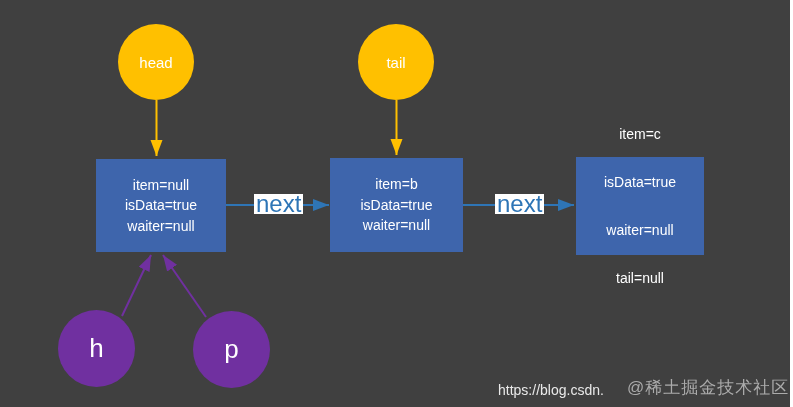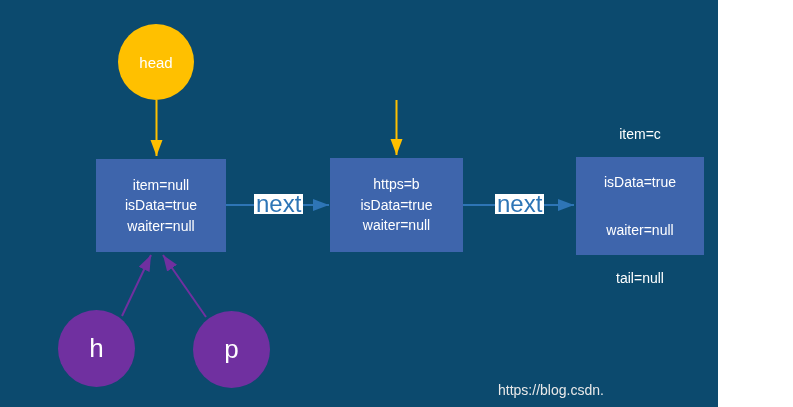--- a/index.html
+++ b/index.html
@@ -3,23 +3,23 @@
 <meta charset="utf-8">
 <style>
   html, body {
     margin: 0;
     padding: 0;
     background: #ffffff;
     font-family: "Liberation Sans", sans-serif;
   }
   #canvas {
     position: relative;
-    width: 718px;
+    width: 790px;
     height: 407px;
-    background: #0c4a6e;
+    background: #404040;
     overflow: hidden;
   }
   #arrow-layer {
     position: absolute;
     left: 0; top: 0;
     width: 793px; height: 407px;
     pointer-events: none;
   }
   .circle {
     position: absolute;
@@ -110,28 +110,31 @@
     <line x1="396.5" y1="100" x2="396.5" y2="155" stroke="#FFC000" stroke-width="2" marker-end="url(#arrow-yellow)"></line>
     <line x1="222" y1="205" x2="329" y2="205" stroke="#2E75B6" stroke-width="2" marker-end="url(#arrow-blue)"></line>
     <line x1="463" y1="205" x2="574" y2="205" stroke="#2E75B6" stroke-width="2" marker-end="url(#arrow-blue)"></line>
     <line x1="122" y1="316" x2="151" y2="255" stroke="#7030A0" stroke-width="2" marker-end="url(#arrow-purple)"></line>
     <line x1="206" y1="317" x2="163" y2="255" stroke="#7030A0" stroke-width="2" marker-end="url(#arrow-purple)"></line>
   </svg>
 
   <div id="circle-head" class="circle top-ptr">
     <span>head</span>
   </div>
+  <div id="circle-tail" class="circle top-ptr">
+    <span>tail</span>
+  </div>
 
   <div id="node-1" class="node">
     <div>item=null</div>
     <div>isData=true</div>
     <div>waiter=null</div>
   </div>
   <div id="node-2" class="node">
-    <div>https=b</div>
+    <div>item=b</div>
     <div>isData=true</div>
     <div>waiter=null</div>
   </div>
   <div id="node-3" class="node">
     <div>item=c</div>
     <div>isData=true</div>
     <div>waiter=null</div>
     <div>tail=null</div>
   </div>
 
@@ -139,14 +142,15 @@
   <span id="edge-label-2" class="edge-label">next</span>
 
   <div id="circle-h" class="circle bottom-ptr">
     <span>h</span>
   </div>
   <div id="circle-p" class="circle bottom-ptr">
     <span>p</span>
   </div>
 
   <span class="watermark-url">https://blog.csdn.</span>
+  <span class="watermark-community">@稀土掘金技术社区</span>
 
 </div>
 
 </body></html>

